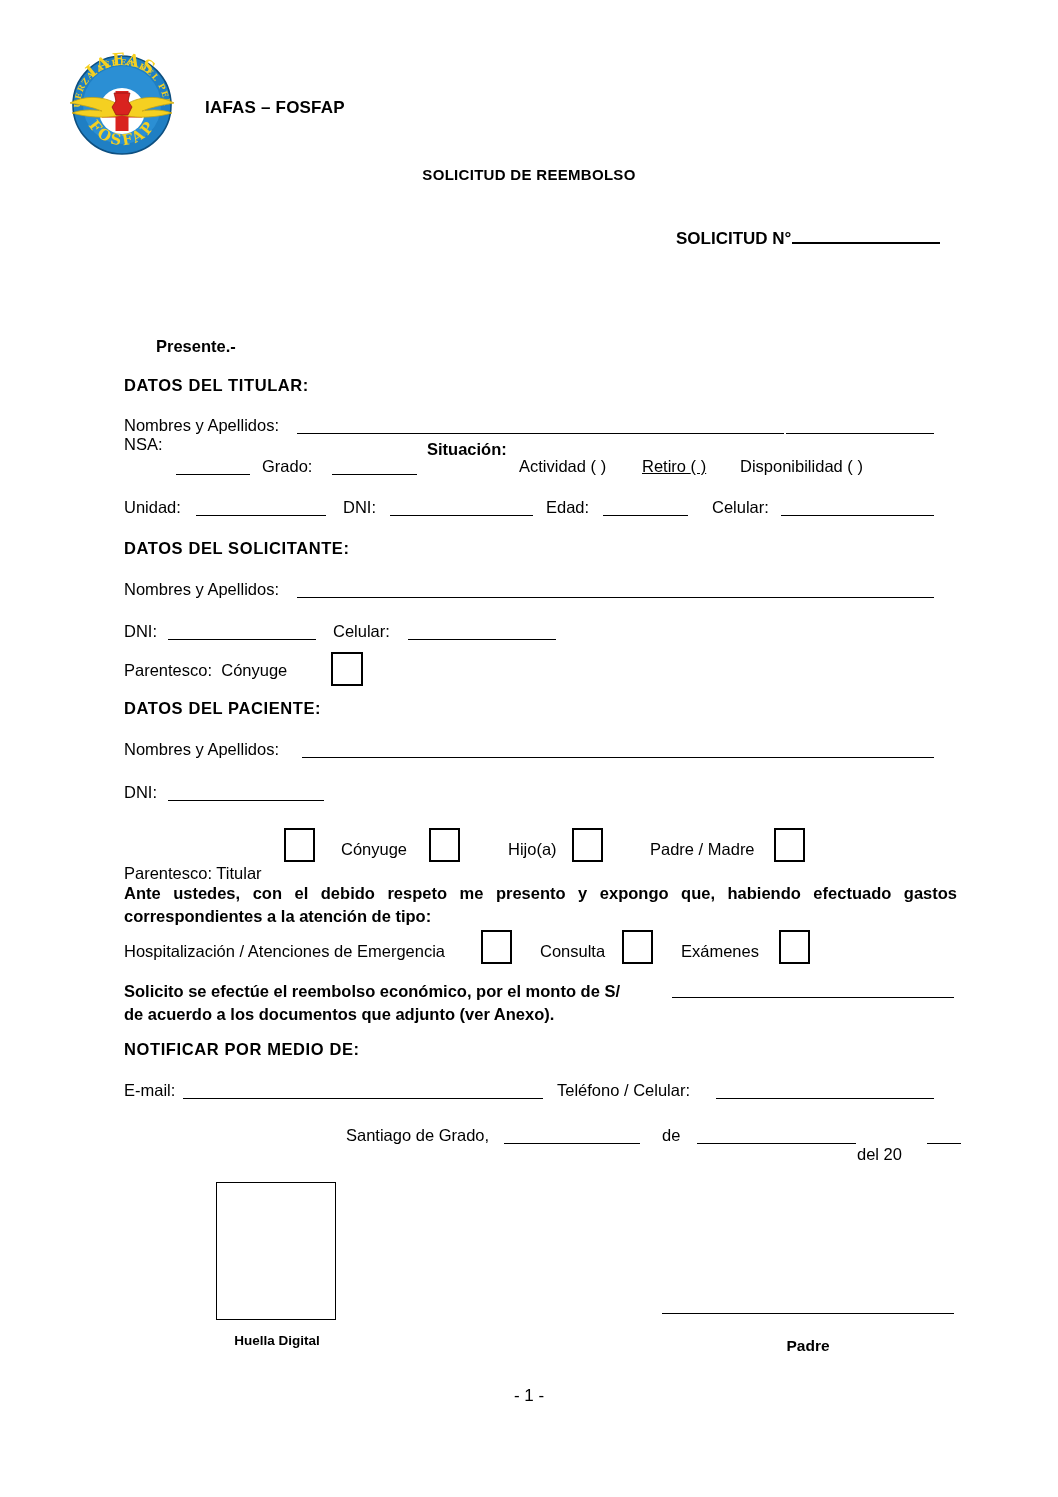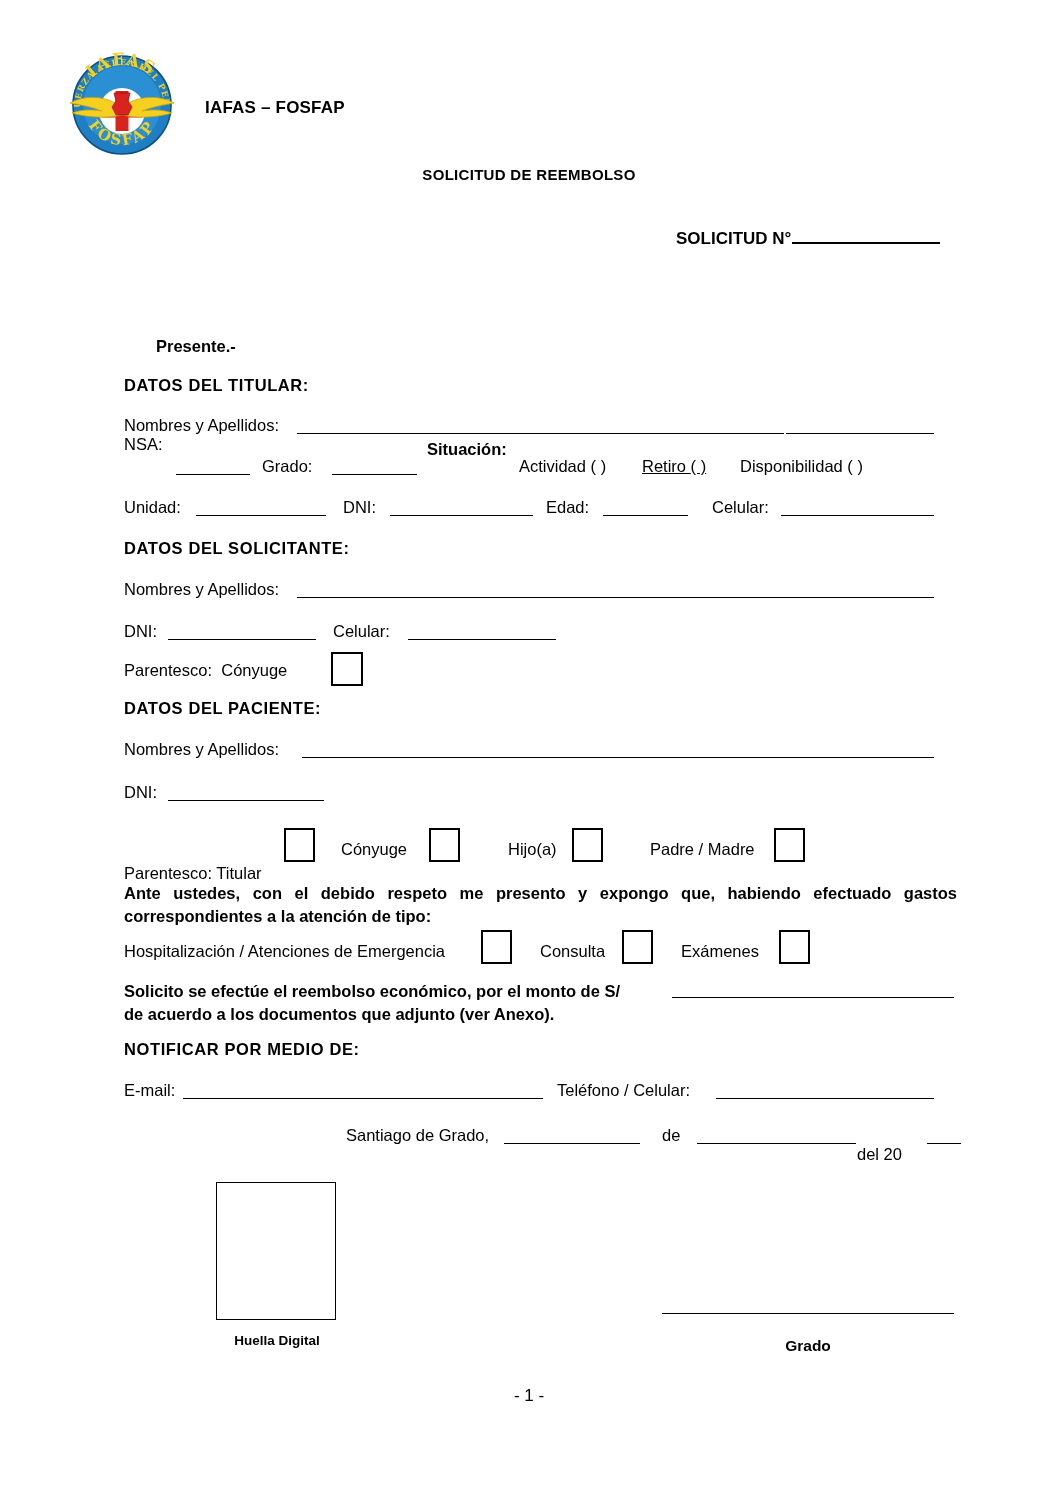--- a/index.html
+++ b/index.html
@@ -328,17 +328,17 @@
   <div class="line" style="left:504px; top:1143px; width:136px;"></div>
   <div class="row" style="left:662px; top:1126px;text-align:center;">de</div>
   <div class="line" style="left:697px; top:1143px; width:159px;"></div>
   <div class="row" style="left:857px; top:1145px;">del 20</div>
   <div class="line" style="left:927px; top:1143px; width:34px;"></div>
 
   <div class="huella-box"></div>
   <div class="huella-label">Huella Digital</div>
 
   <div class="firma-line"></div>
-  <div class="firma-label">Grado</div>
+  <div class="firma-label">Padre</div>
 
   <div class="page-num">- 1 -</div>
 
 </div>
 
 </body></html>

